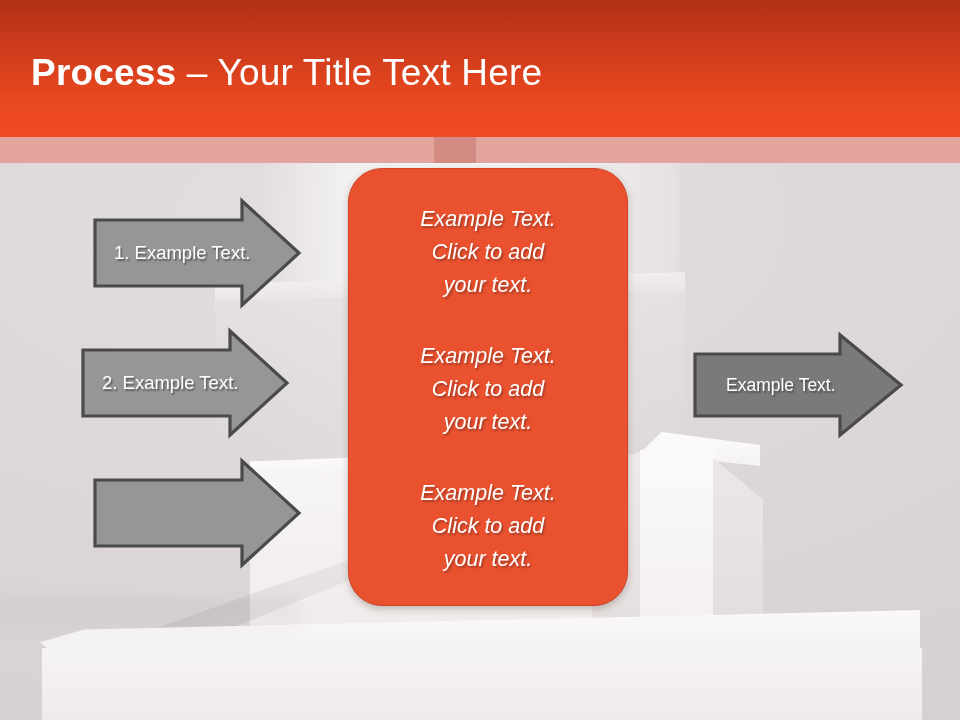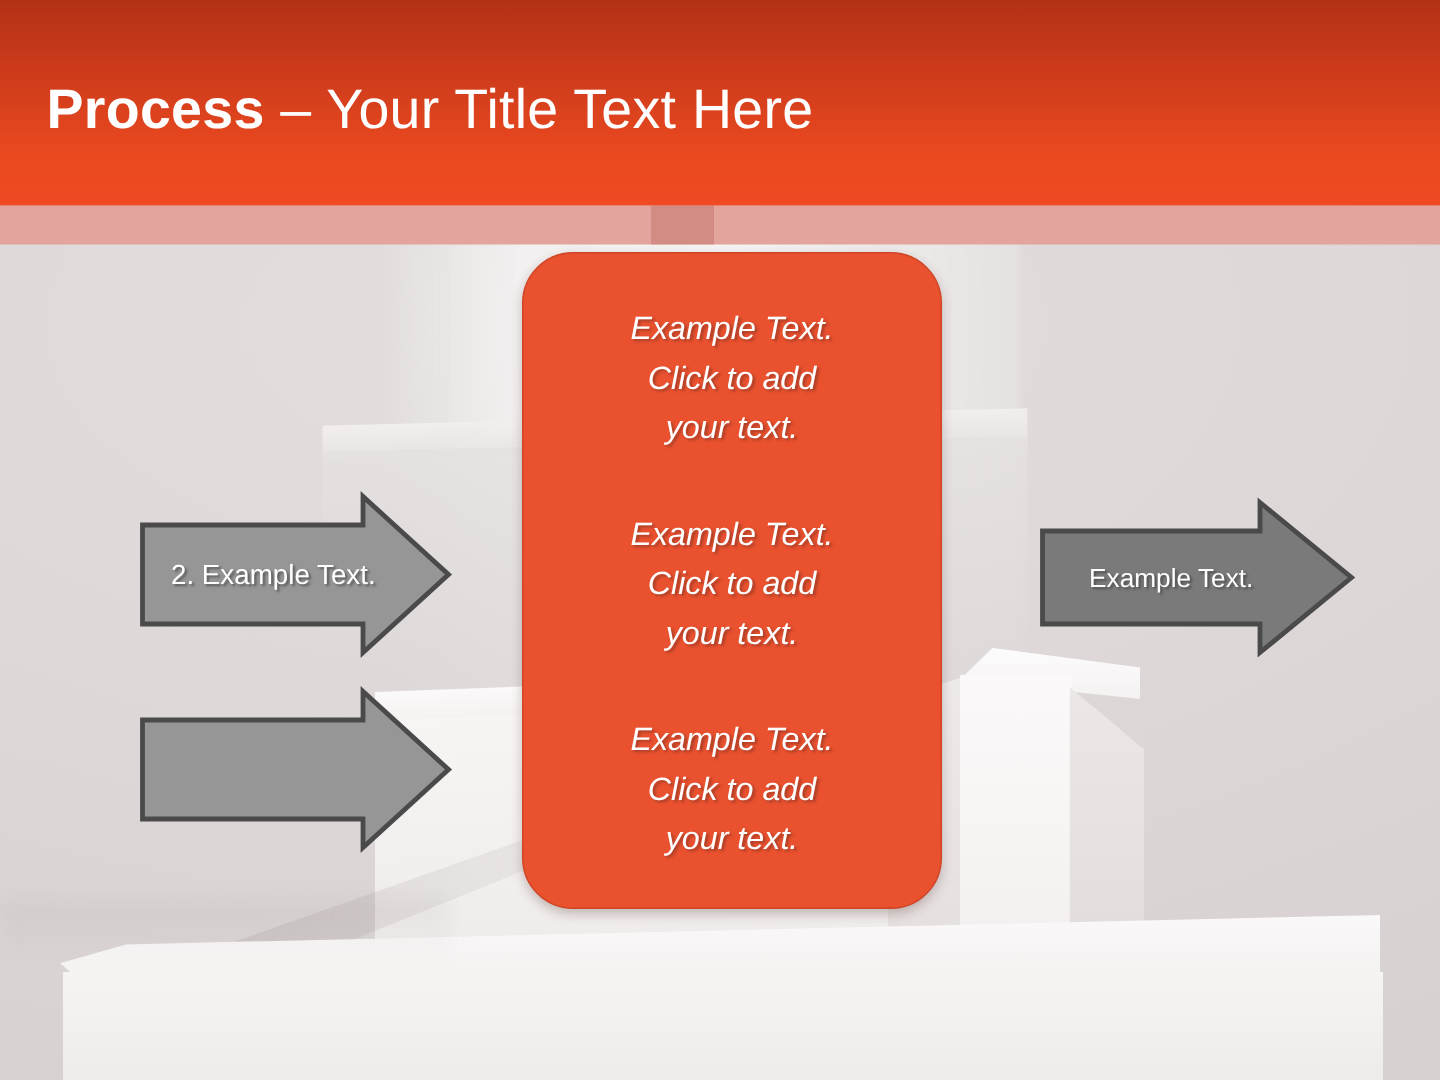--- a/index.html
+++ b/index.html
@@ -194,21 +194,21 @@
     font-size: 18.5px;
     white-space: nowrap;
     text-shadow: 1.5px 1.5px 1.6px rgba(60,55,55,0.65);
     z-index: 2;
   }
 
   .arrow-left   { width: 210px; height: 110px; }
   .arrow-left .arrow-label { margin-left: 22px; }
 
   .arrow-1 { left: 92px;  top: 198px; }
-  .arrow-2 { left: 92px;  top: 328px; text-align: center; }
+  .arrow-2 { left: 80px;  top: 328px; text-align: center; }
   .arrow-3 { left: 92px;  top: 458px; }
 
   .arrow-right { left: 692px; top: 330px; width: 212px; height: 110px; }
   .arrow-right .arrow-label { margin-left: 34px; font-size: 17.5px; }
 
   
   .panel {
     position: absolute;
     left: 348px; top: 168px;
     width: 280px; height: 438px;
@@ -263,20 +263,26 @@
   </div>
 
   <div class="header">
     <div class="header-title">
       <span class="t-bold">Process</span><span class="t-reg"> – Your Title Text Here</span>
     </div>
   </div>
   <div class="header-band"></div>
   <div class="panel-stub"></div>
 
+  <div class="arrow arrow-left arrow-1">
+    <svg width="210" height="110" viewBox="0 0 210 110">
+      <polygon points="3,22 150,22 150,3 207,55 150,107 150,88 3,88" fill="#969696" stroke="#4a4a4a" stroke-width="3.2" stroke-linejoin="miter"></polygon>
+    </svg>
+    <span class="arrow-label">1. Example Text.</span>
+  </div>
 
   <div class="arrow arrow-left arrow-2">
     <svg width="210" height="110" viewBox="0 0 210 110">
       <polygon points="3,22 150,22 150,3 207,55 150,107 150,88 3,88" fill="#969696" stroke="#4a4a4a" stroke-width="3.2" stroke-linejoin="miter"></polygon>
     </svg>
     <span class="arrow-label">2. Example Text.</span>
   </div>
 
   <div class="arrow arrow-left arrow-3">
     <svg width="210" height="110" viewBox="0 0 210 110">

